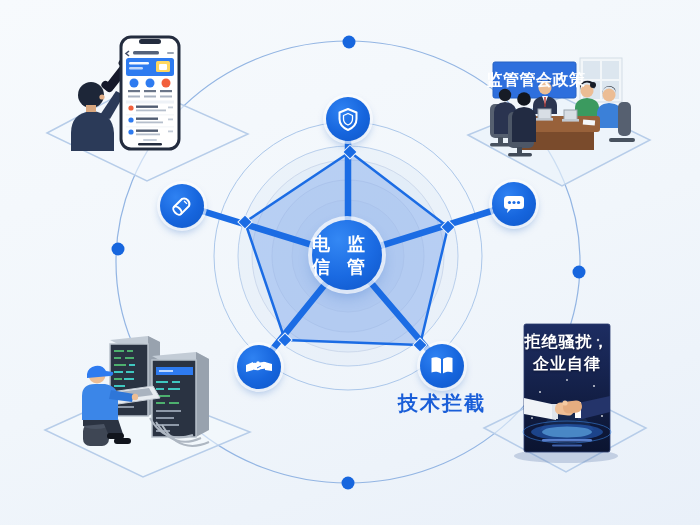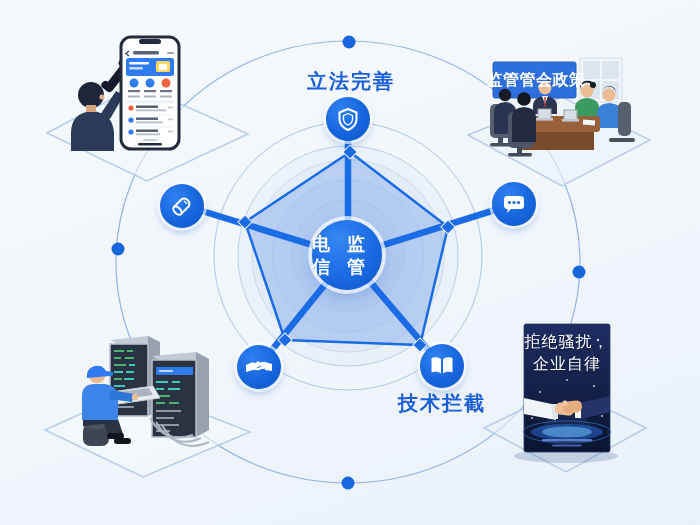--- a/index.html
+++ b/index.html
@@ -28,21 +28,21 @@
     box-shadow:0 0 0 4px rgba(255,255,255,.7),0 6px 14px rgba(23,88,190,.3);
     display:flex;flex-direction:row;align-items:center;justify-content:center;
     color:#fff;font-size:18px;font-weight:700;line-height:1.3;letter-spacing:2px;z-index:8;
   }
   .board-text{
     position:absolute;left:536px;top:70px;transform:translateX(-50%);white-space:nowrap;
     color:#ffffff;font-size:16px;font-weight:700;letter-spacing:.5px;z-index:6;
   }
   .poster-text{
     position:absolute;transform:translateX(-50%);white-space:nowrap;
-    color:#ffffff;font-weight:400;font-size:16px;letter-spacing:1px;z-index:6;
+    color:#ffffff;font-weight:700;font-size:16px;letter-spacing:1px;z-index:6;
     text-shadow:0 1px 2px rgba(0,0,20,.4);
   }
 </style>
 </head>
 <body>
 
 <div class="stage">
 
   <svg class="layer" width="700" height="525">
 
@@ -360,20 +360,19 @@
         <line x1="5" y1="-2" x2="5" y2="2" stroke-width="1.4"></line>
       </g>
     </svg>
   </div>
 
   <div class="center-node">
     <span>电信</span>
     <span>监管</span>
   </div>
 
-  <div class="spoke-label" style="left:351px;top:68px">立法完善</div>
   <div class="spoke-label" style="left:442px;top:390px">技术拦截</div>
 
   <div class="board-text">监管管会政策</div>
   <div class="poster-text" style="left:567px;top:332px">拒绝骚扰，</div>
   <div class="poster-text" style="left:567px;top:354px">企业自律</div>
 
 </div>
 
 </body></html>

